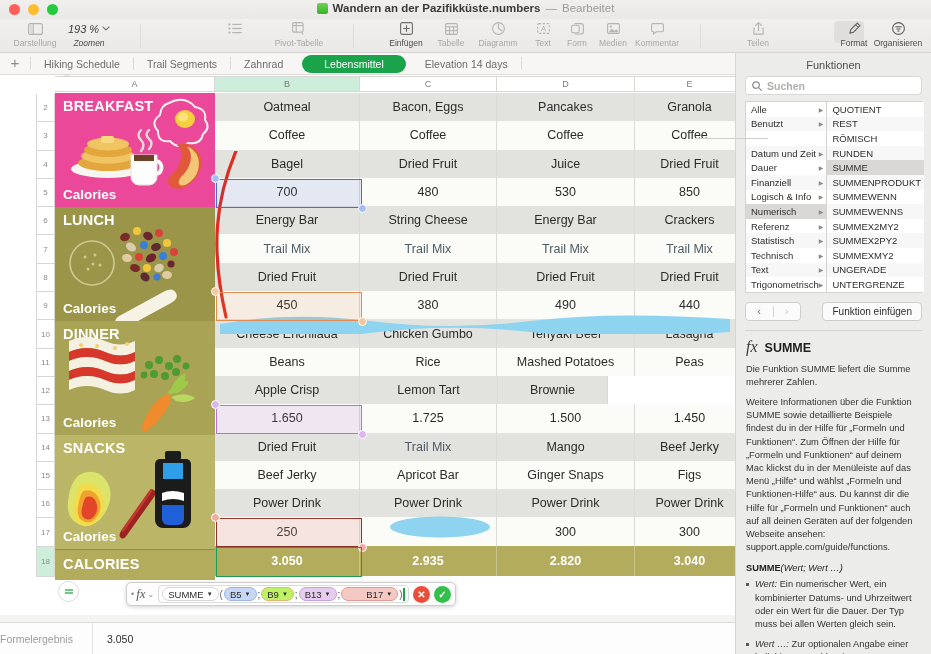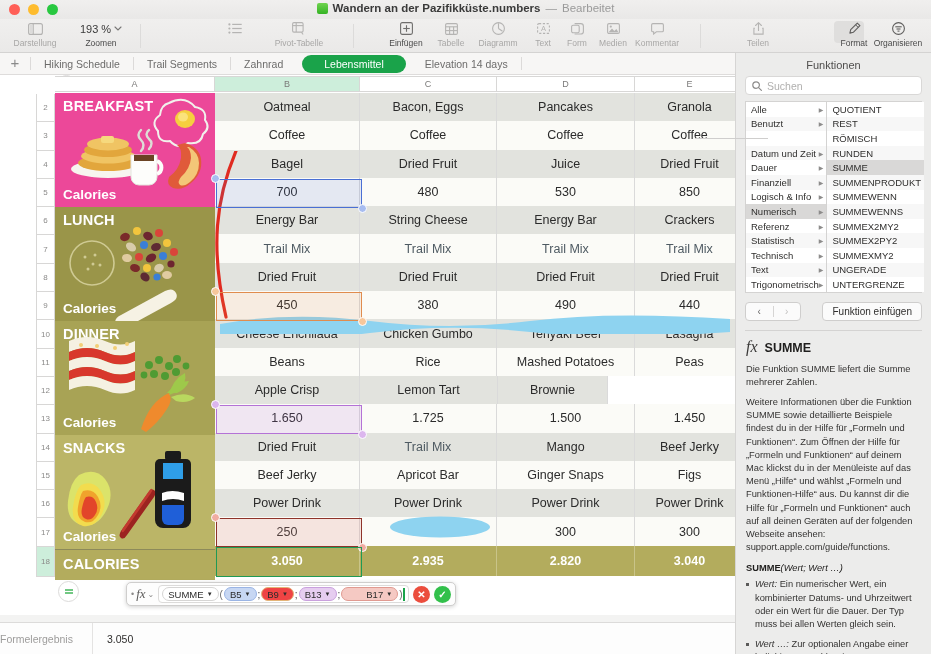--- a/index.html
+++ b/index.html
@@ -163,39 +163,39 @@
     height: 18px; padding: 0 3px;
   }
   .tok {
     display: flex; align-items: center; gap: 3px;
     border-radius: 8px; font-size: 9.5px; padding: 1px 5px; height: 14px;
     color: #2c2c2c; white-space: nowrap;
   }
   .tok .cv { font-size: 6px; }
   .tok.fn { background: #fff; border: 1px solid #d6d5d4; }
   .tok.b5  { background: #c7d7f3; border: 1px solid #9ab4e4; }
-  .tok.b9  { background: #ef4444; border: 1px solid #e3b478; }
+  .tok.b9  { background: #bef264; border: 1px solid #e3b478; }
   .tok.b13 { background: #e6cdf0; border: 1px solid #c9a0dd; }
   .tok.b17 { background: #f5c9c3; border: 1px solid #e09a91; padding-left: 24px; }
   .paren { font-size: 10px; color: #6a6a6a; }
   .semi { font-size: 10px; color: #4a4a4a; }
   .caret { width: 1.5px; height: 13px; background: #1aa34a; }
   .fbtn { width: 17px; height: 17px; border-radius: 50%; display:flex;align-items:center;justify-content:center; color:#fff; font-size:10px; font-weight:bold;}
   .fbtn.x { background: #eb4d3d; }
   .fbtn.ok { background: #32c04b; }
 
   
   .fnpanel {
     position: absolute; right: 0; top: 53px; width: 196px; height: 601px;
     background: #ececeb; border-left: 1px solid #d6d5d4;
   }
   .fn-title { text-align: center; font-size: 11px; color: #4f4e4d; padding: 6px 0 5px; }
   .fn-search {
     margin: 0 9px 6px; height: 19px; background: #fff; border: 1px solid #d9d8d7;
-    border-radius: 4px; display: flex; align-items: center; gap: 5px; padding: 0 6px;
+    border-radius: 4px; display: flex; align-items: center; gap: 5px; padding: 0 6px; font-weight: bold;
   }
   .fn-search .ph { font-size: 10.5px; color: #b0afae; }
   .fn-lists { display: flex; margin: 0 9px; border: 1px solid #d4d3d2; background:#fff; }
   .fn-cat { width: 88px; border-right: 1px solid #d4d3d2; }
   .fn-fun { flex: 1; }
   .fn-row {
     height: 14.6px; display: flex; align-items: center; justify-content: space-between;
     font-size: 9.5px; color: #2f2e2d; padding: 0 3px 0 5px; background: #fff;
   }
   .fn-row.alt { background: #f7f7f7; }
@@ -273,21 +273,21 @@
       <div class="tbicon">
         <svg width="15" height="12" viewBox="0 0 15 12">
             <rect x="0.6" y="0.6" width="13.8" height="10.8" rx="2" fill="none" stroke="#b3b2b1" stroke-width="1.1"></rect>
             <line x1="5.2" y1="0.6" x2="5.2" y2="11.4" stroke="#b3b2b1" stroke-width="1.1"></line>
             <rect x="1.6" y="1.6" width="2.6" height="8.8" fill="#dcdbda"></rect>
           </svg>
       </div>
       <div class="tblabel">Darstellung</div>
     </div>
 
-    <div class="tbitem active" style="left:66px;">
+    <div class="tbitem active" style="left:54px;font-style:italic;">
       <div class="zoomctl">
         <span>193 %</span>
         <svg width="8" height="5" viewBox="0 0 8 5">
             <path d="M1 1l3 3 3-3" fill="none" stroke="#787776" stroke-width="1.1" stroke-linecap="round"></path>
           </svg>
       </div>
       <div class="tblabel">Zoomen</div>
     </div>
 
     <div class="tbsep" style="left:140px;"></div>

